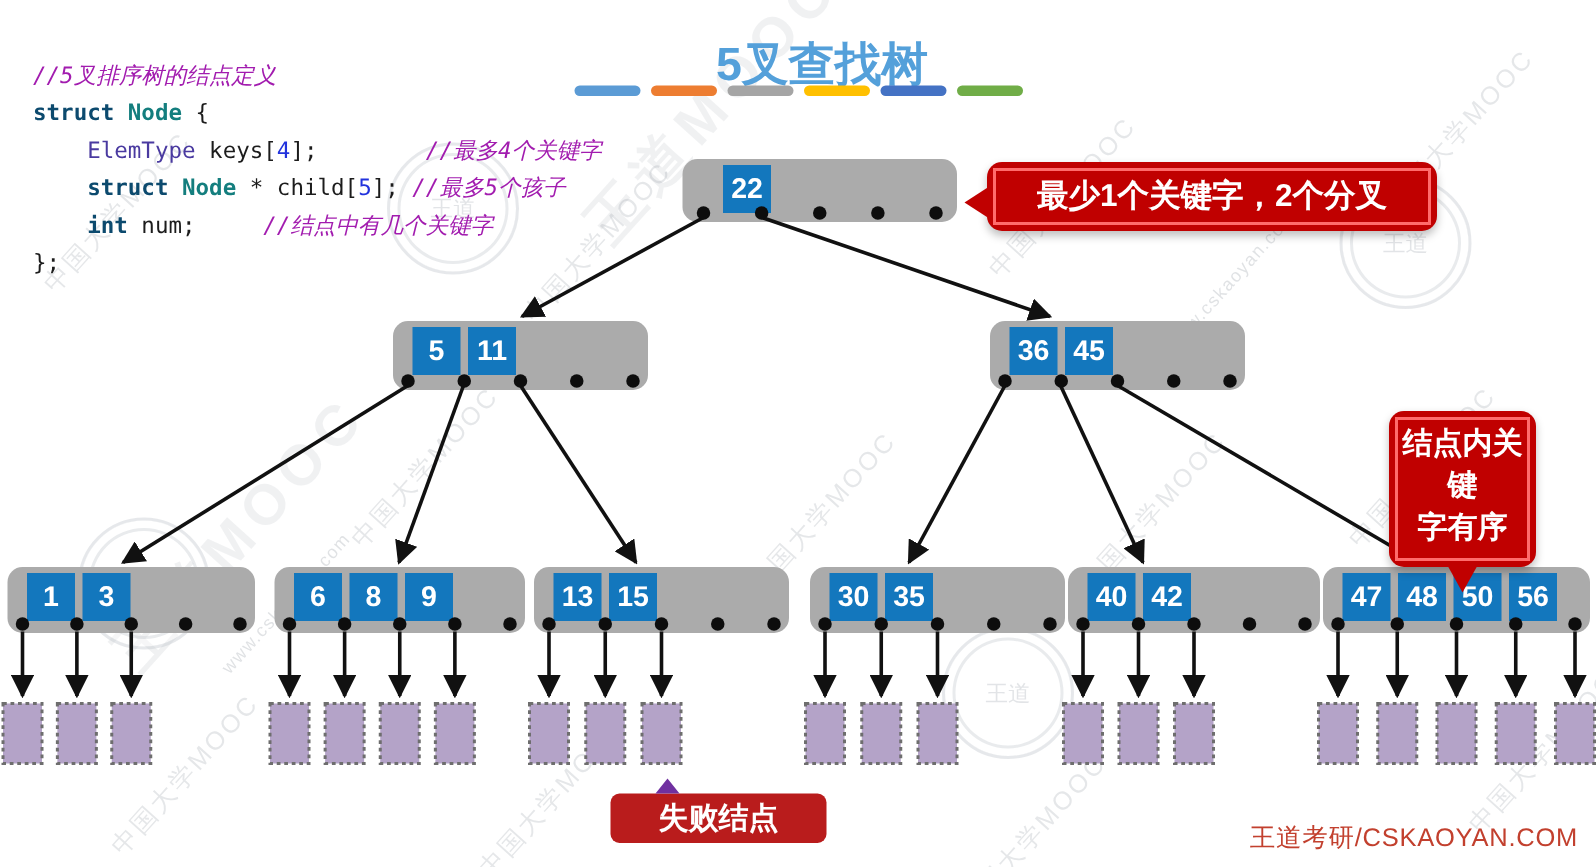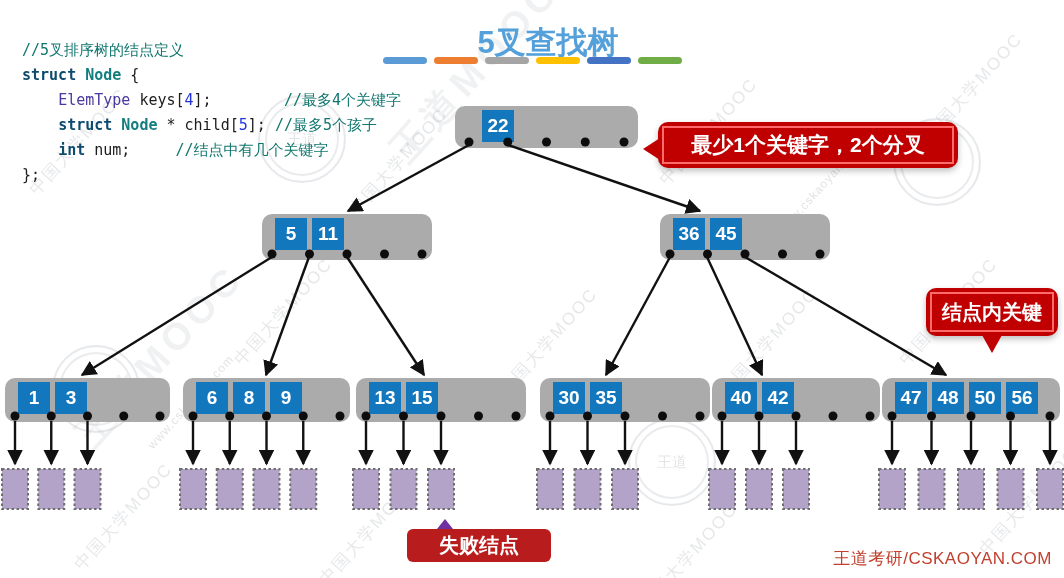--- a/index.html
+++ b/index.html
@@ -9,30 +9,30 @@
          font-size:31px;font-weight:bold;color:#54A0DA;z-index:2;}
   .bars{position:absolute;top:57px;left:383px;display:flex;gap:7px;z-index:2;}
   .bar{width:44px;height:7px;border-radius:3.5px;}
   .code{position:absolute;left:22px;top:38px;z-index:2;
         font-family:"DejaVu Sans Mono","Liberation Mono",monospace;
         font-size:15px;line-height:25px;white-space:pre;}
   .tok-kw{color:#0c4a6e;font-weight:bold;}
   .tok-type{color:#147E7E;font-weight:bold;}
   .tok-type2{color:#4A3AA0;}
   .tok-num{color:#2233DD;}
-  .tok-comment{color:#0f766e;}
+  .tok-comment{color:#a21caf;font-style:italic;}
   .tok-plain{color:#1C1C1C;}
   #tree-svg{position:absolute;left:0;top:0;z-index:3;}
   .callout{position:absolute;background:#C00000;border-radius:10px;z-index:4;
-           box-shadow:0 3px 6px rgba(0,0,0,.25);margin-top:14px;}
+           box-shadow:0 3px 6px rgba(0,0,0,.25);}
   .callout-inner{border:2px solid #FF6B6B;margin:4px;padding:2px 10px;text-align:center;
                  color:#fff;font-weight:bold;}
   .callout-max{left:658px;top:108px;width:300px;}
   .callout-max .callout-inner{font-size:21px;line-height:30px;}
-  .callout-order{left:926px;top:274px;width:132px;}
+  .callout-order{left:926px;top:274px;width:98px;font-family:Liberation Mono, monospace;}
   .callout-order .callout-inner{font-size:20px;line-height:28px;padding:4px 2px;}
   .tail-left{position:absolute;left:-15px;top:16px;width:0;height:0;
              border-top:11px solid transparent;border-bottom:11px solid transparent;
              border-right:17px solid #C00000;}
   .tail-down{position:absolute;bottom:-17px;left:50%;margin-left:-10px;width:0;height:0;
              border-left:10px solid transparent;border-right:10px solid transparent;
              border-top:18px solid #C00000;}
   .fail-label{position:absolute;left:407px;top:529px;background:#b91c1c;color:#fff;
               font-weight:bold;font-size:20px;padding:3px 32px;border-radius:6px;z-index:4;}
   .tail-up{position:absolute;top:-10px;left:30px;width:0;height:0;
@@ -251,20 +251,21 @@
   <div class="callout callout-max">
     <div class="tail-left"></div>
     <div class="callout-inner">
       <div>最少1个关键字，2个分叉</div>
     </div>
   </div>
 
   <div class="callout callout-order">
     <div class="callout-inner">
       <div>结点内关键</div>
+      <div>字有序</div>
     </div>
     <div class="tail-down"></div>
   </div>
 
   <div class="fail-label">
     <div class="tail-up"></div>
     <span>失败结点</span>
   </div>
 
   <div class="footer">王道考研/CSKAOYAN.COM</div>

